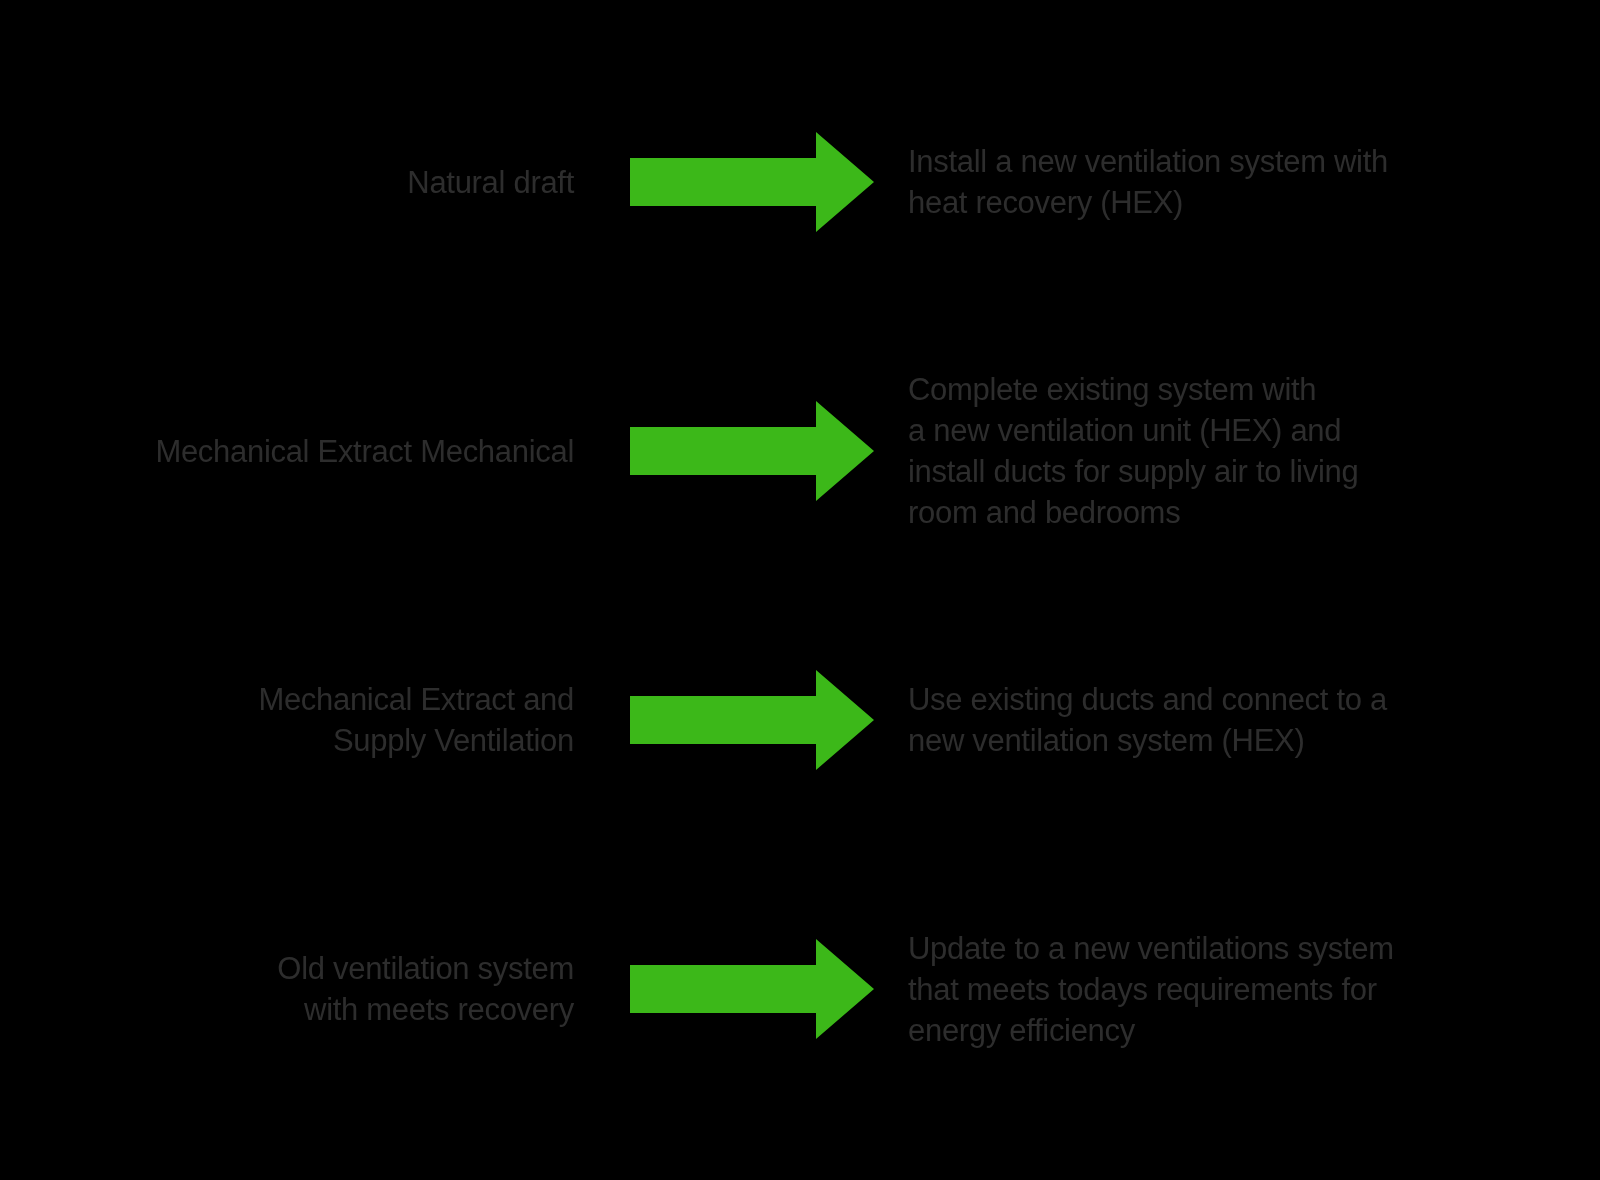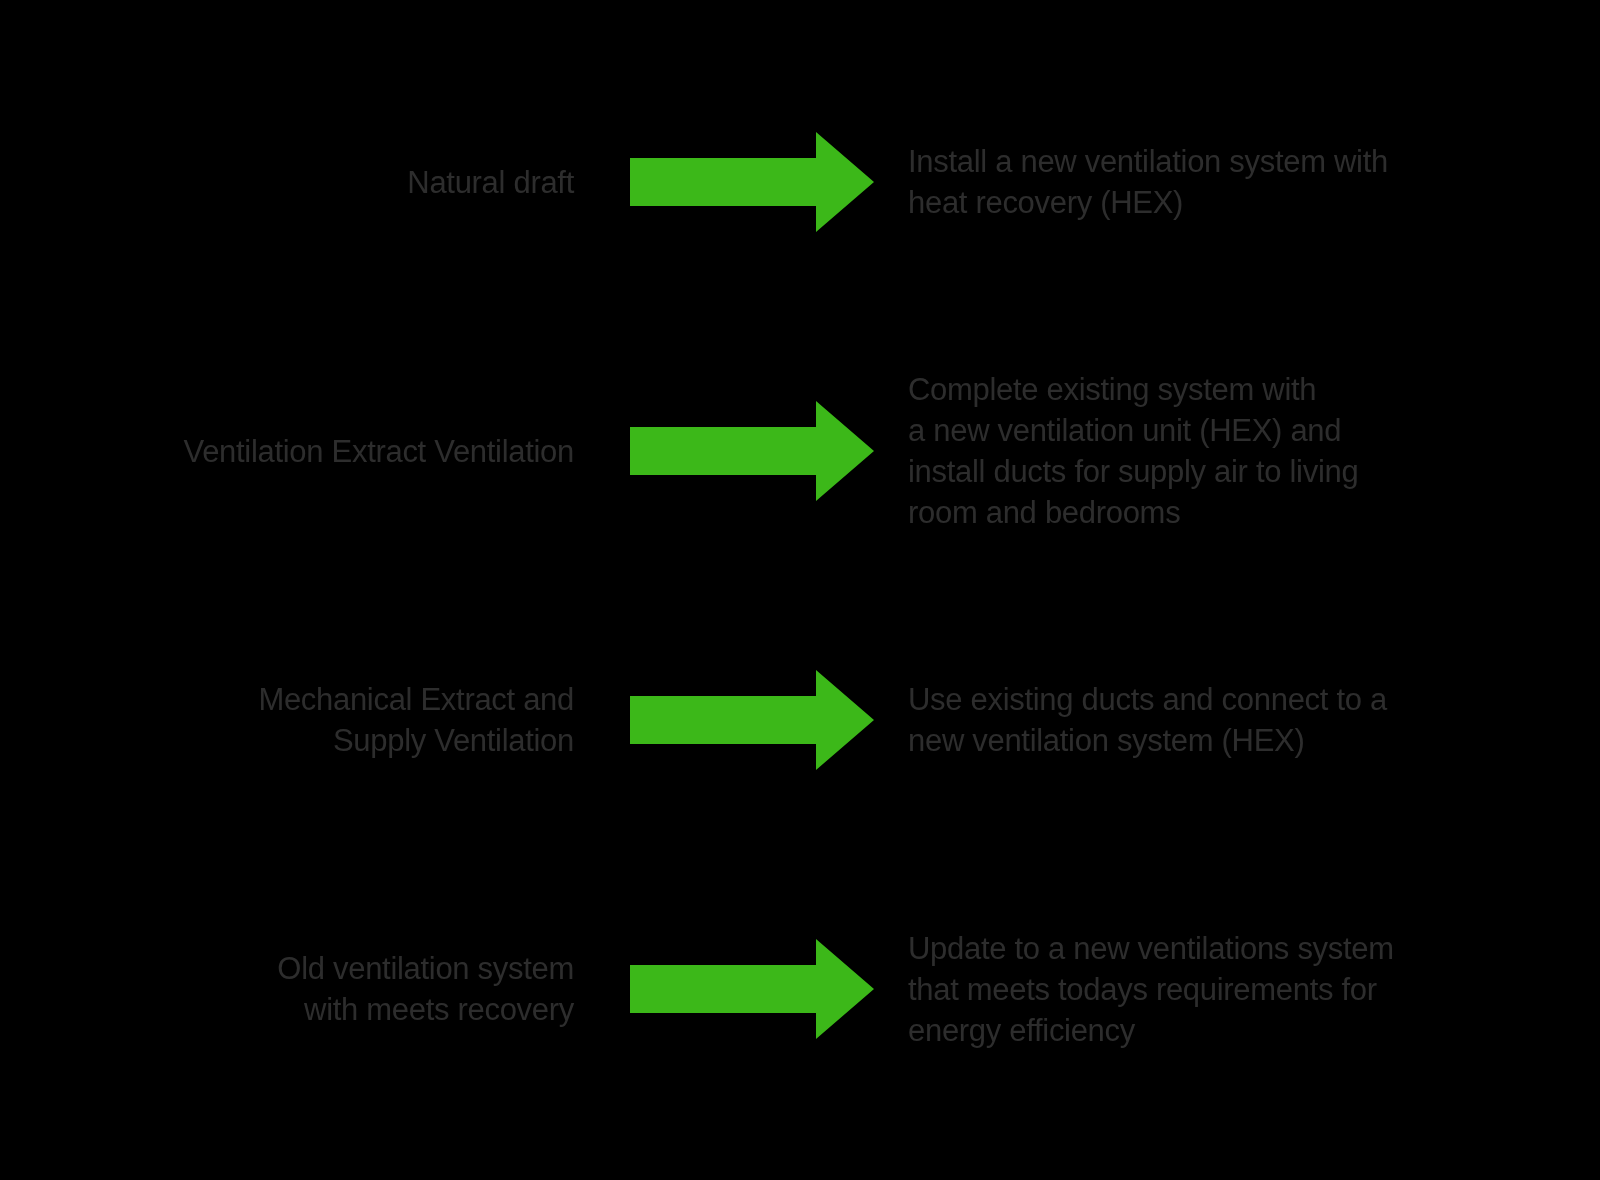--- a/index.html
+++ b/index.html
@@ -64,21 +64,21 @@
   <section class="row" style="top:182px">
     <div class="label">Natural draft</div>
     <svg class="arrow" viewBox="0 0 244 100" preserveAspectRatio="none">
       <polygon points="0,26 186,26 186,0 244,50 186,100 186,74 0,74"></polygon>
     </svg>
     <div class="desc">Install a new ventilation system with
 heat recovery (HEX)</div>
   </section>
 
   <section class="row" style="top:451px">
-    <div class="label">Ventilation Extract Ventilation</div>
+    <div class="label">Mechanical Extract Mechanical</div>
     <svg class="arrow" viewBox="0 0 244 100" preserveAspectRatio="none">
       <polygon points="0,26 186,26 186,0 244,50 186,100 186,74 0,74"></polygon>
     </svg>
     <div class="desc">Complete existing system with
 a new ventilation unit (HEX) and
 install ducts for supply air to living
 room and bedrooms</div>
   </section>
 
   <section class="row" style="top:720px">

